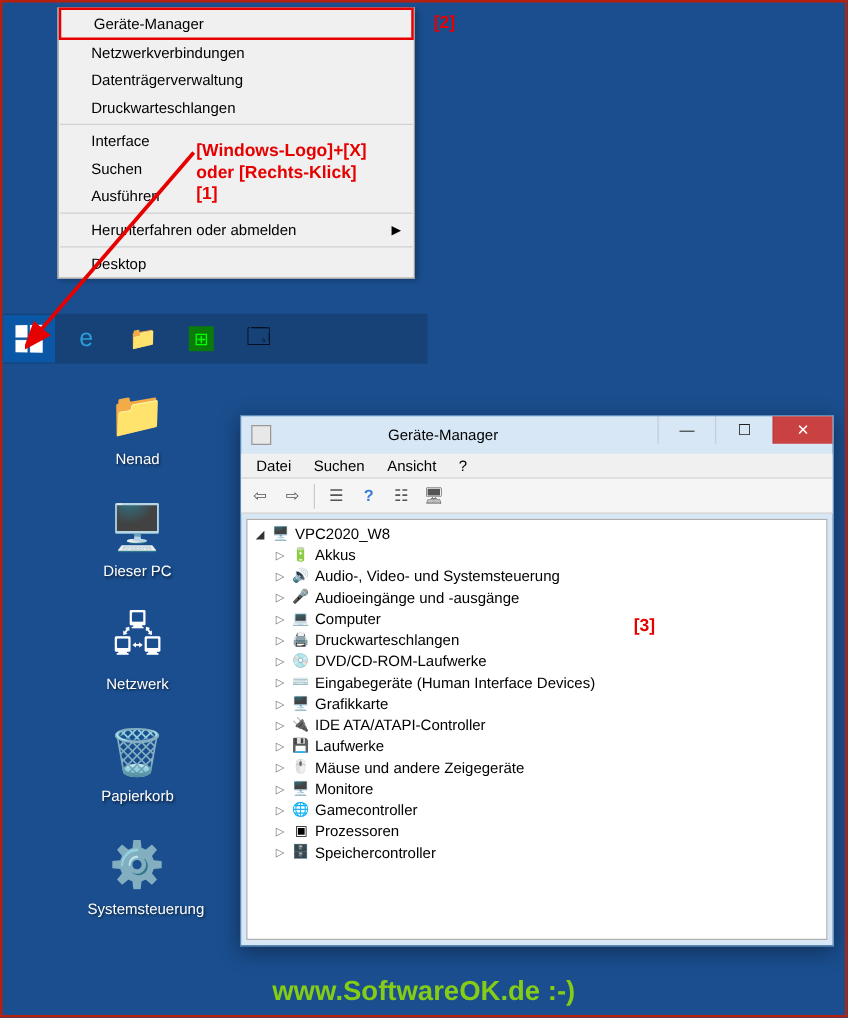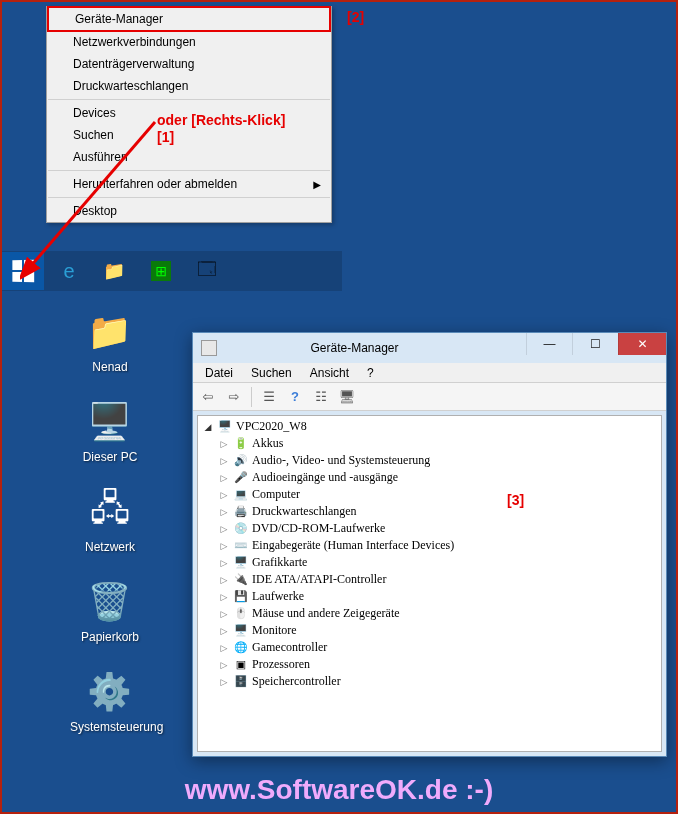--- a/index.html
+++ b/index.html
@@ -200,34 +200,34 @@
     }
     .tree-toggle.open { color: #333; }
     .tree-indent { display: inline-block; }
     .tree-icon {
       width: 16px; height: 14px;
       display: inline-flex;
       align-items: center; justify-content: center;
       margin: 0 3px;
       font-size: 11px;
     }
-    .tree-label { color: #000; font-family: Liberation Serif, serif; }
+    .tree-label { color: #000; }
     
     .tree-area::-webkit-scrollbar { width: 17px; }
     .tree-area::-webkit-scrollbar-track { background: #f0f0f0; border-left: 1px solid #ddd; }
     .tree-area::-webkit-scrollbar-thumb { background: #c2c2c2; border: 1px solid #aaa; }
     
     .footer-url {
       position: absolute;
       bottom: 6px;
       right: 0;
       left: 0;
       text-align: center;
-      color: #f0abfc;
-      font-size: 28px;
+      color: #84cc16;
+      font-size: 22px;
       font-weight: bold;
       font-family: Arial, sans-serif;
       z-index: 40;
     }
     .watermark {
       position: absolute;
       right: -10px;
       top: 40%;
       transform: rotate(-90deg);
       transform-origin: right center;
@@ -239,32 +239,33 @@
   </style>
 </head>
 <body>
 
 <div class="context-menu" id="context-menu">
     <div class="menu-item highlighted">Geräte-Manager</div>
     <div class="menu-item">Netzwerkverbindungen</div>
     <div class="menu-item">Datenträgerverwaltung</div>
     <div class="menu-item">Druckwarteschlangen</div>
     <div class="menu-sep"></div>
-    <div class="menu-item">Devices</div>
+    <div class="menu-item">Interface</div>
     <div class="menu-item">Suchen</div>
     <div class="menu-item">Ausführen</div>
     <div class="menu-sep"></div>
     <div class="menu-item">Herunterfahren oder abmelden<span class="submenu-arrow">▶</span></div>
     <div class="menu-sep"></div>
     <div class="menu-item">Desktop</div>
   </div>
 
 <div class="annotation" style="top:7px; left:345px;">[2]</div>
 
 <div class="annotation" style="top:110px; left:155px; text-align:left;">
+  <div>[Windows-Logo]+[X]</div>
   <div>oder [Rechts-Klick]</div>
   <div>[1]</div>
 </div>
 
 <svg class="arrow-svg" style="top:110px; left:18px;" width="140" height="170">
   <defs>
     <marker id="ah" markerWidth="10" markerHeight="10" refX="2" refY="3" orient="auto">
       <path d="M0,0 L0,6 L8,3 z" fill="#e60000"></path>
     </marker>
   </defs>

